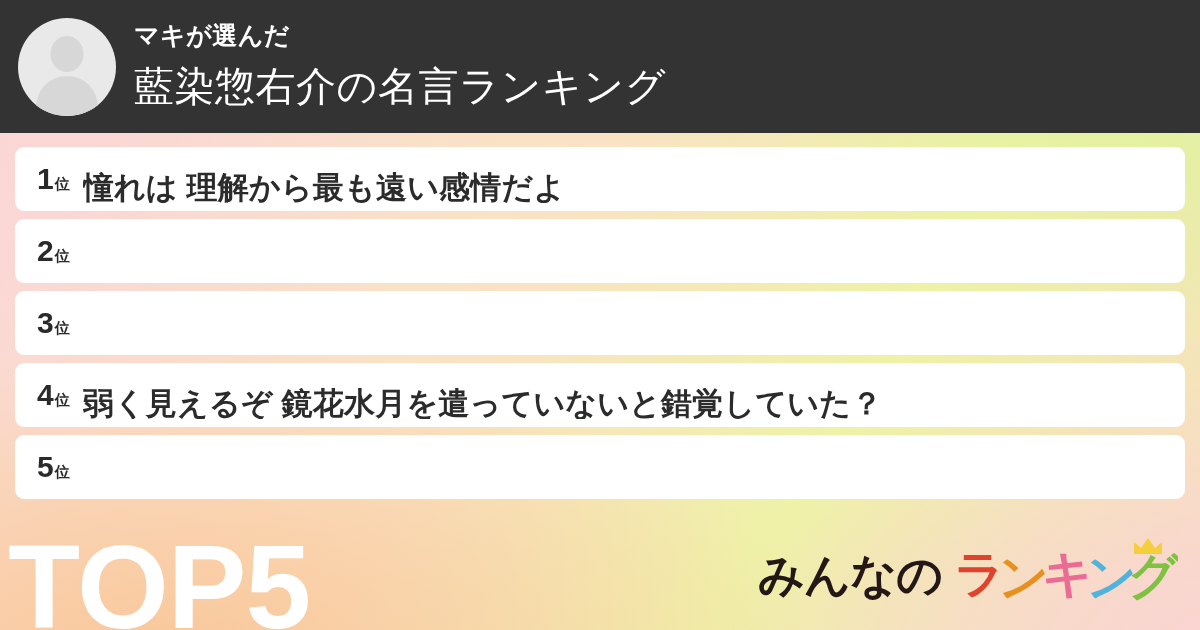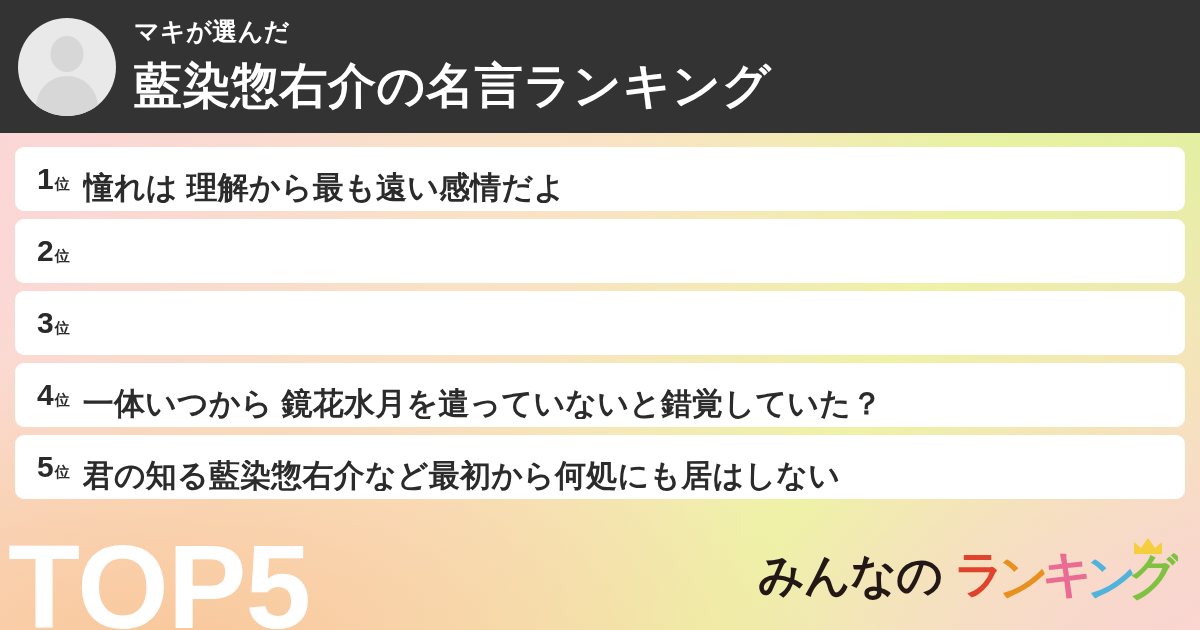--- a/index.html
+++ b/index.html
@@ -96,22 +96,22 @@
   #subtitle {
     color: #ffffff;
     font-size: 25px;
     font-weight: bold;
     line-height: 1.05;
     letter-spacing: 0.5px;
     white-space: nowrap;
   }
   #title {
     color: #ffffff;
-    font-size: 48px;
-    font-weight: bold;
+    font-size: 40px;
+    font-weight: normal;
     line-height: 1.12;
     letter-spacing: 0.5px;
     white-space: nowrap;
     margin-top: 15px;
   }
 
   
   #rank-list {
     position: absolute;
     top: 147px;
@@ -225,29 +225,28 @@
         <span>3</span>
           <span class="unit">位</span>
       </div>
     </div>
 
     <div class="rank-card">
       <div class="rank-no">
         <span>4</span>
           <span class="unit">位</span>
       </div>
-      <div class="rank-text">一体いつから 鏡花水月を遣っていないと錯覚していた？</div>
+      <div class="rank-text">弱く見えるぞ 鏡花水月を遣っていないと錯覚していた？</div>
     </div>
 
     <div class="rank-card">
       <div class="rank-no">
         <span>5</span>
           <span class="unit">位</span>
       </div>
-      <div class="rank-text">君の知る藍染惣右介など最初から何処にも居はしない</div>
     </div>
 
   </div>
 
   <div id="top5">TOP5</div>
 
   <div id="logo">
     <svg width="420" height="72" viewBox="0 0 420 72" xmlns="http://www.w3.org/2000/svg">
 
       <text id="logo-black" x="0" y="55" font-family="'DejaVu Sans', sans-serif" font-size="46" font-weight="bold" fill="#231815" letter-spacing="-1">みんなの</text>

